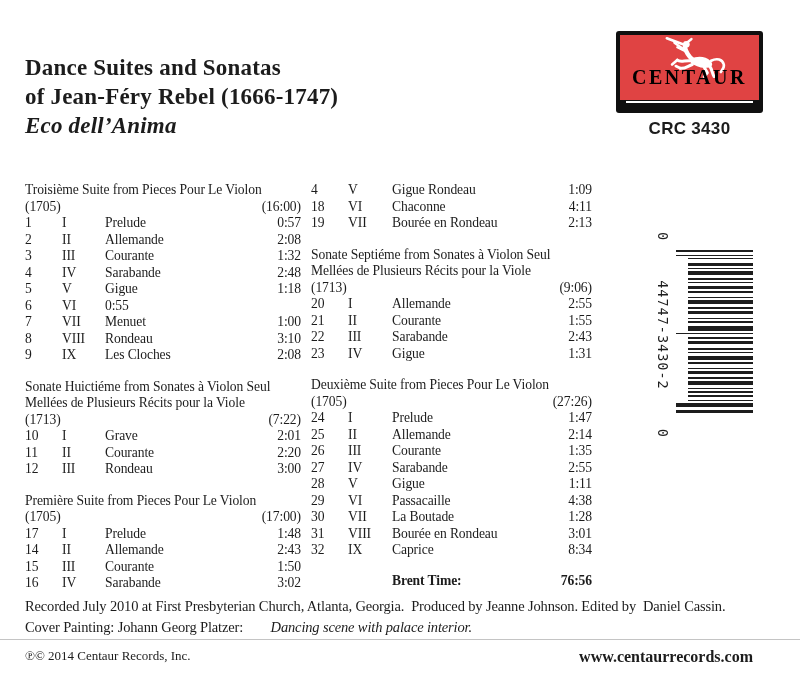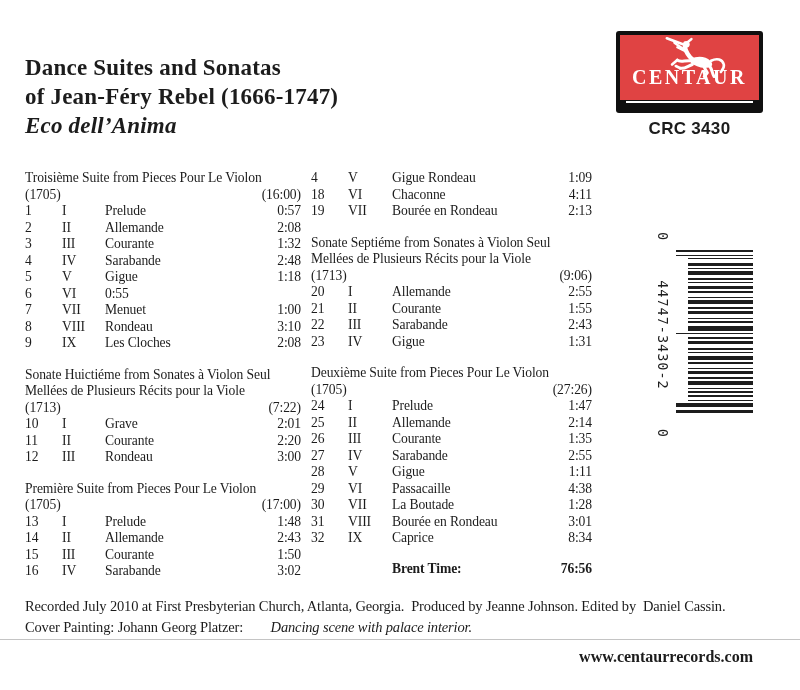--- a/index.html
+++ b/index.html
@@ -13,21 +13,21 @@
   .title-line { font-size:23px; font-weight:bold; line-height:29px; letter-spacing:0.2px; white-space:nowrap; }
   .title-line.italic { font-style:italic; }
   .performers { position:absolute; left:25px; top:117px; font-size:17px; line-height:21px; }
   .performers div { white-space:nowrap; }
 
   
   .logo-box { position:absolute; left:616px; top:31px; width:147px; height:82px; background:#101010; border-radius:3px; }
   .logo-red { position:absolute; left:4px; top:4px; right:4px; bottom:13px; }
   .logo-rule { position:absolute; left:10px; right:10px; bottom:10px; height:2.5px; background:#ffffff; }
   .logo-text {
-    position:absolute; left:0; right:0; bottom:13px; text-align:center; color:#ffffff;
+    position:absolute; left:0; right:0; bottom:13px; text-align:center; color:#000000;
     font-weight:bold; font-size:20px; letter-spacing:2.5px; line-height:20px;
     font-family:"Liberation Serif", serif;
   }
   .centaur-svg { position:absolute; left:50%; top:1px; transform:translateX(-54%); }
   .catalog {
     position:absolute; left:616px; top:119px; width:147px; text-align:center;
     font-family:"Liberation Sans", sans-serif; font-weight:bold; font-size:17px; letter-spacing:0.3px;
   }
 
   
@@ -39,21 +39,21 @@
   }
   .barcode-bars { position:absolute; left:676px; top:250px; width:77px; }
   .barcode-bars .bar { background:#1d1d1d; width:65px; margin-left:12px; }
   .barcode-bars .bar.guard { width:77px; margin-left:0; }
 
   
   .col { position:absolute; top:170px; font-size:13.6px; line-height:16.5px; letter-spacing:-0.1px; }
   .col.left  { left:25px;  width:276px; }
   .col.right { left:311px; width:281px; }
   .section { margin-top:15px; }
-  .section:first-child { margin-top:0; }
+  .section:first-child { margin-top:12px; }
   .section-title { white-space:nowrap; }
   .meta, .trk { display:flex; }
   .meta .year { flex:1; }
   .trk .n { width:37px; }
   .col.left  .trk .r { width:43px; }
   .col.right .trk .r { width:44px; }
   .trk .t { flex:1; white-space:nowrap; }
   .total-row { display:flex; margin-top:14px; font-weight:bold; }
   .total-row .sp { width:81px; }
   .total-row .lbl { flex:1; }
@@ -232,21 +232,21 @@
           <span class="tm">3:00</span>
         </div>
       </div>
       <div class="section">
         <div class="section-title">Première Suite from Pieces Pour Le Violon</div>
         <div class="meta">
           <span class="year">(1705)</span>
           <span class="dur">(17:00)</span>
         </div>
         <div class="trk">
-          <span class="n">13</span>
+          <span class="n">17</span>
           <span class="r">I</span>
           <span class="t">Prelude</span>
           <span class="tm">1:48</span>
         </div>
         <div class="trk">
           <span class="n">14</span>
           <span class="r">II</span>
           <span class="t">Allemande</span>
           <span class="tm">2:43</span>
         </div>
@@ -383,15 +383,16 @@
         <span class="lbl">Brent Time:</span>
         <span class="val">76:56</span>
       </div>
     </div>
 
   <div class="credits">
     <div>Recorded July 2010 at First Presbyterian Church, Atlanta, Georgia.  Produced by Jeanne Johnson. Edited by  Daniel Cassin.</div>
     <div><span>Cover Painting: Johann Georg Platzer: </span><span class="it">Dancing scene with palace interior.</span></div>
   </div>
   <div class="rule"></div>
+  <div class="copyright">℗© 2014 Centaur Records, Inc.</div>
   <div class="website">www.centaurrecords.com</div>
 
 </div>
 
 </body></html>

